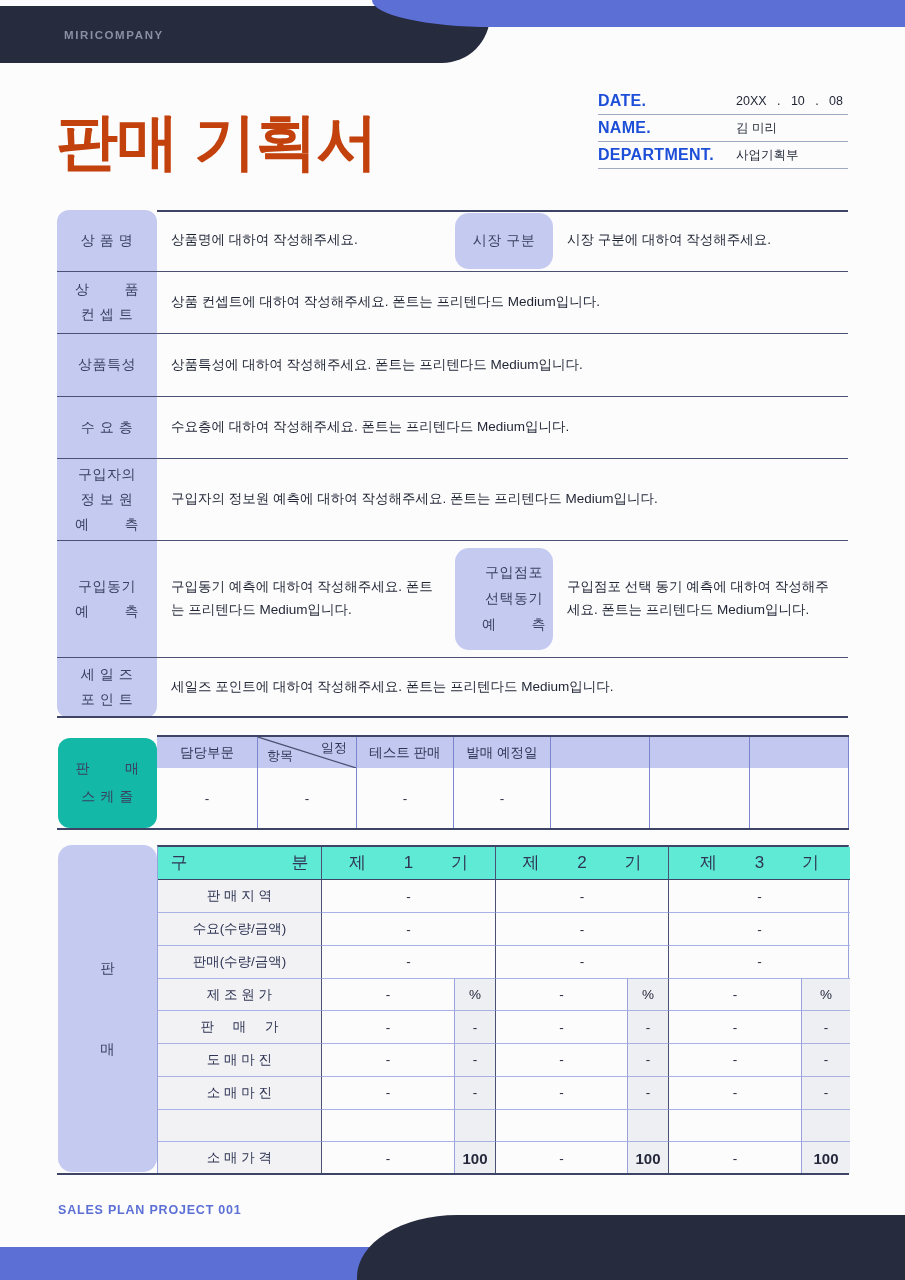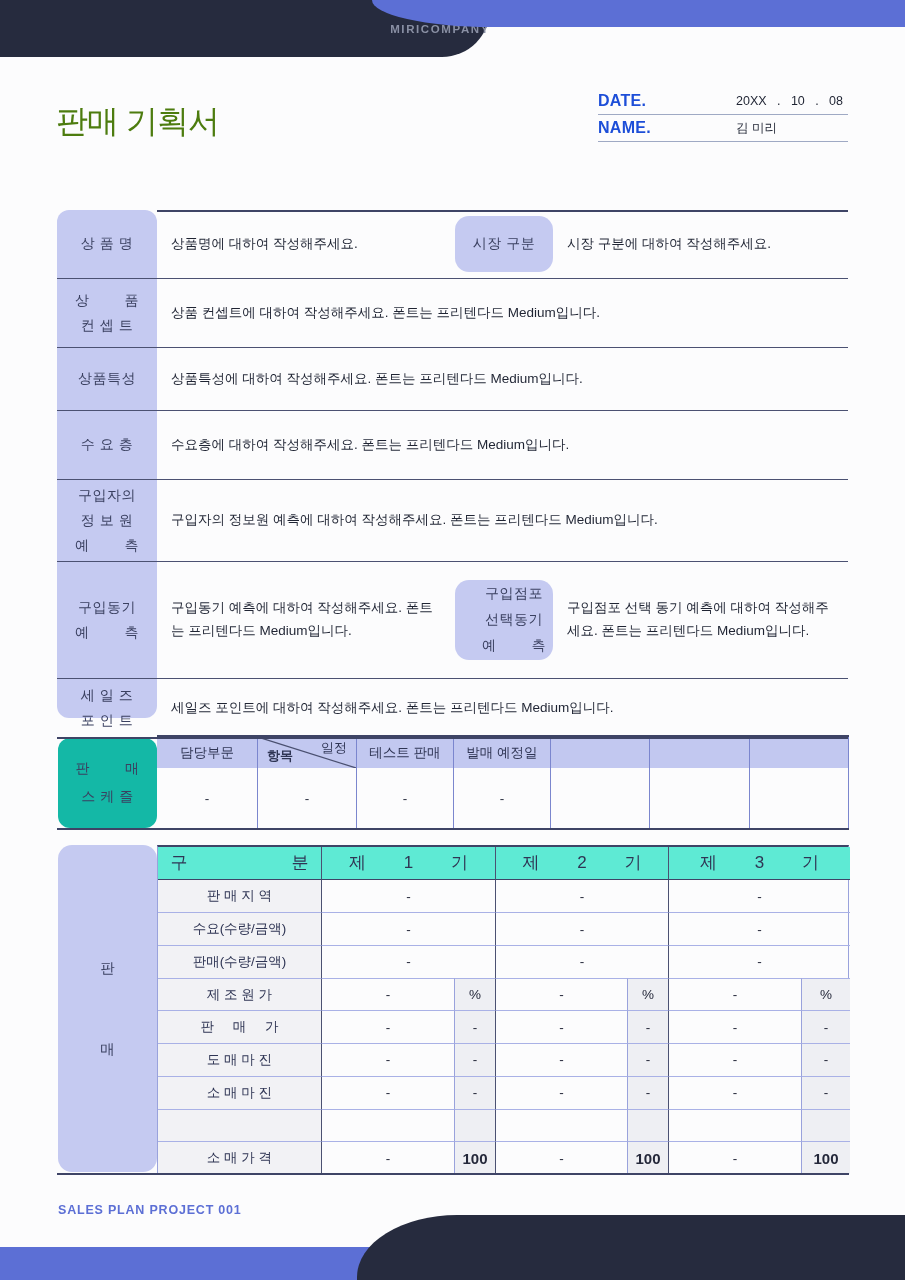--- a/index.html
+++ b/index.html
@@ -1,26 +1,26 @@
 <!DOCTYPE html>
 <html><head>
 <meta charset="utf-8">
 <style>
   * { margin:0; padding:0; box-sizing:border-box; }
   body { background:#e8e8ec; font-family:"Liberation Sans", sans-serif; }
   .page { position:relative; width:905px; height:1280px; margin:0 auto; background:#FCFCFD; overflow:hidden; }
 
   
-  .topbar-dark { position:absolute; left:0; top:0; width:490px; height:57px; background:#262B3E;
-    border-bottom-right-radius:48px; z-index:2; display:flex; align-items:center;justify-content:flex-end; }
+  .topbar-dark { position:absolute; left:0; top:6px; width:490px; height:57px; background:#262B3E;
+    border-bottom-right-radius:48px; z-index:2; display:flex; align-items:center; }
   .company { margin-left:64px; color:#8A90A4; font-size:11.5px; font-weight:700; letter-spacing:1.6px; }
   .topbar-blue { position:absolute; left:372px; right:0; top:0; height:27px; background:#5C6FD5;
     border-bottom-left-radius:120px 27px; z-index:3; }
 
-  .title { position:absolute; left:56px; top:100px; font-size:32px; font-weight:400; color:#4d7c0f; letter-spacing:-1px; }
+  .title { position:absolute; left:56px; top:100px; font-size:62px; font-weight:700; color:#c2410c; letter-spacing:-1px; }
 
   
   .info { position:absolute; left:598px; top:88px; width:250px; }
   .info-row { position:relative; height:27px; border-bottom:1.5px solid #9FA9C4; display:flex; align-items:center; }
   .info-label { font-size:16px; font-weight:700; color:#1d4ed8; letter-spacing:0.3px; }
   .info-value { position:absolute; left:138px; font-size:12.5px; color:#1F2433; white-space:pre; }
 
   
   .detail { position:absolute; left:57px; top:210px; width:791px; }
   .dcol-bg { position:absolute; left:0; top:0; width:100px; height:508px; background:#C5CAF1; border-radius:12px; z-index:0; }
@@ -29,43 +29,43 @@
   .drow { position:relative; z-index:1; display:flex; border-bottom:1.5px solid #4B5172; }
   .drow:last-child { border-bottom:none; }
   .dlabel { width:100px; flex:none; display:flex; flex-direction:column; align-items:center; justify-content:center;
     gap:7px; color:#3A4060; font-size:14px; font-weight:500; white-space:pre; letter-spacing:0.5px; }
   .dcontent { flex:1; display:flex; flex-direction:column; justify-content:center; padding:0 14px;
     font-size:13.5px; color:#1F2433; line-height:1.7; }
   .dcontent.fixed { flex:none; width:298px; }
   .floatbox { flex:none; width:98px; border-radius:14px; background:#C5CAF1; display:flex; flex-direction:column;
     align-items:center; justify-content:center; gap:8px; align-self:center; color:#3A4060; font-size:14px;
     font-weight:500; white-space:pre; letter-spacing:0.5px; }
-  .h56 { height:56px; } .h112 { height:80px;padding-left:20px; }
-  .r62{height:69px} .r63{height:63px} .r82{height:82px} .r117{height:117px} .r60{height:60px}
+  .h56 { height:56px; } .h112 { height:102px;padding-left:20px; }
+  .r62{height:62px} .r63{height:63px} .r82{height:82px} .r117{height:117px} .r60{height:60px}
 
   
   .sched { position:absolute; left:57px; top:735px; width:792px; height:95px; }
   .s-label { position:absolute; left:1px; top:3px; width:99px; height:90px; background:#14b8a6; border-radius:12px;
     display:flex; flex-direction:column; align-items:center; justify-content:center; gap:10px;
     color:#3A4060; font-size:14px; font-weight:500; white-space:pre; letter-spacing:0.5px; }
   .s-top { position:absolute; left:100px; right:0; top:0; height:2px; background:#3E4466; }
   .s-bottom { position:absolute; left:0; right:0; bottom:0; height:2px; background:#3E4466; }
   .s-grid { position:absolute; left:100px; top:2px; right:0; bottom:2px; display:flex; flex-direction:column; }
   .s-hrow { height:31px; display:flex; background:#C2C8F0; }
   .s-drow { flex:1; display:flex; }
   .s-cell { flex:none; display:flex; align-items:center; justify-content:center; font-size:13.5px; color:#2F3554;
     font-weight:500; border-left:1px solid #7B86CE; white-space:pre; }
   .s-cell:first-child { border-left:none; }
   .s-cell.last { border-right:1px solid #7B86CE; }
   .s-drow .s-cell { color:#2A2E3F; font-weight:400; }
   .w100{width:100px} .w99{width:99px} .w97{width:97px}
   .diag { position:relative; }
   .diag svg { position:absolute; inset:0; width:100%; height:100%; }
   .diag-top { position:absolute; top:2px; right:9px; font-size:13px; }
-  .diag-bottom { position:absolute; bottom:3px; left:9px; font-size:13px;font-weight:bold; }
+  .diag-bottom { position:absolute; bottom:3px; left:9px; font-size:13px; }
 
   
   .plan { position:absolute; left:57px; top:845px; width:792px; height:330px; }
   .p-label { position:absolute; left:1px; top:0; width:99px; height:327px; background:#C5CAF1; border-radius:14px;
     display:flex; flex-direction:column; align-items:center; justify-content:center; gap:62px;
     color:#3A4060; font-size:14.5px; font-weight:500; }
   .p-bottom { position:absolute; left:0; right:0; bottom:0; height:2.5px; background:#3E4466; }
   .p-grid { position:absolute; left:100px; top:0; right:0; display:grid;
     grid-template-columns:163px 133px 41px 132px 41px 133px 49px;
     grid-template-rows:repeat(10, 32.7px);
@@ -102,20 +102,24 @@
 
   <div class="info">
     <div class="info-row">
       <span class="info-label">DATE.</span>
       <span class="info-value">20XX   .   10   .   08</span>
     </div>
     <div class="info-row">
       <span class="info-label">NAME.</span>
       <span class="info-value">김 미리</span>
     </div>
+    <div class="info-row">
+      <span class="info-label">DEPARTMENT.</span>
+      <span class="info-value">사업기획부</span>
+    </div>
   </div>
 
   <div class="detail">
     <div class="dcol-bg"></div>
     <div class="dtop-line"></div>
 
     <div class="drow r62">
       <div class="dlabel">
         <span>상 품 명</span>
       </div>

